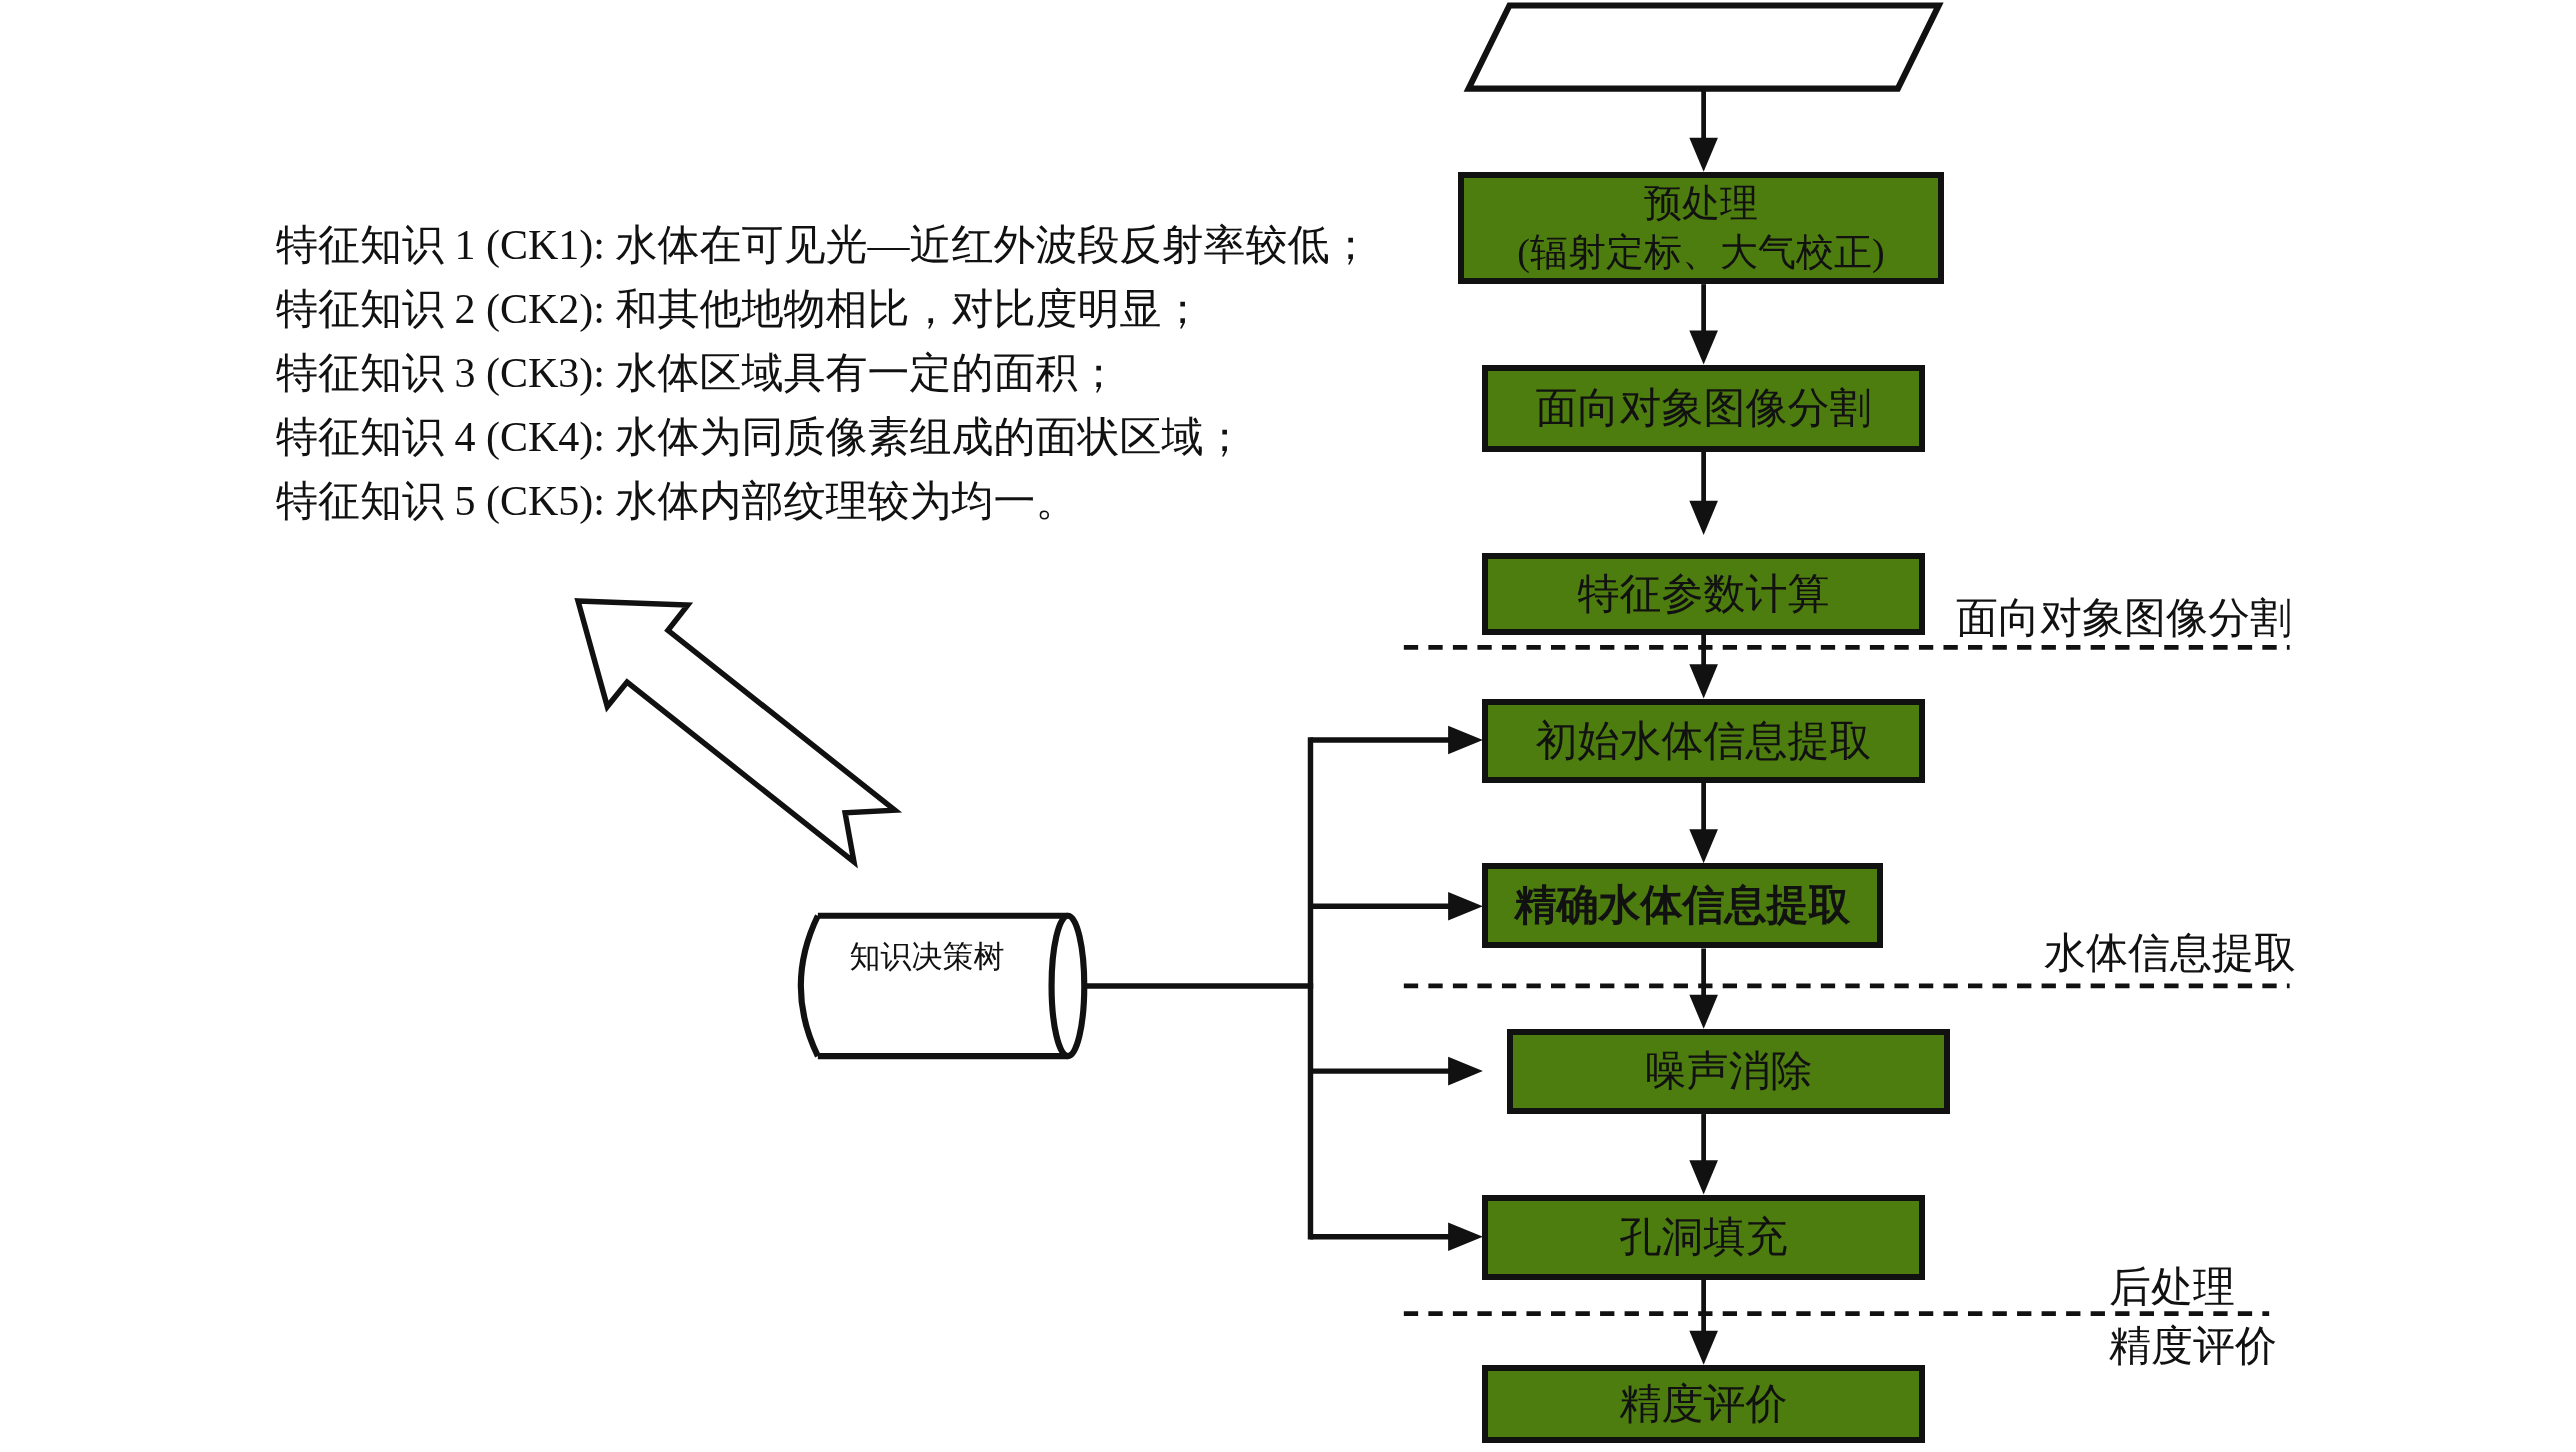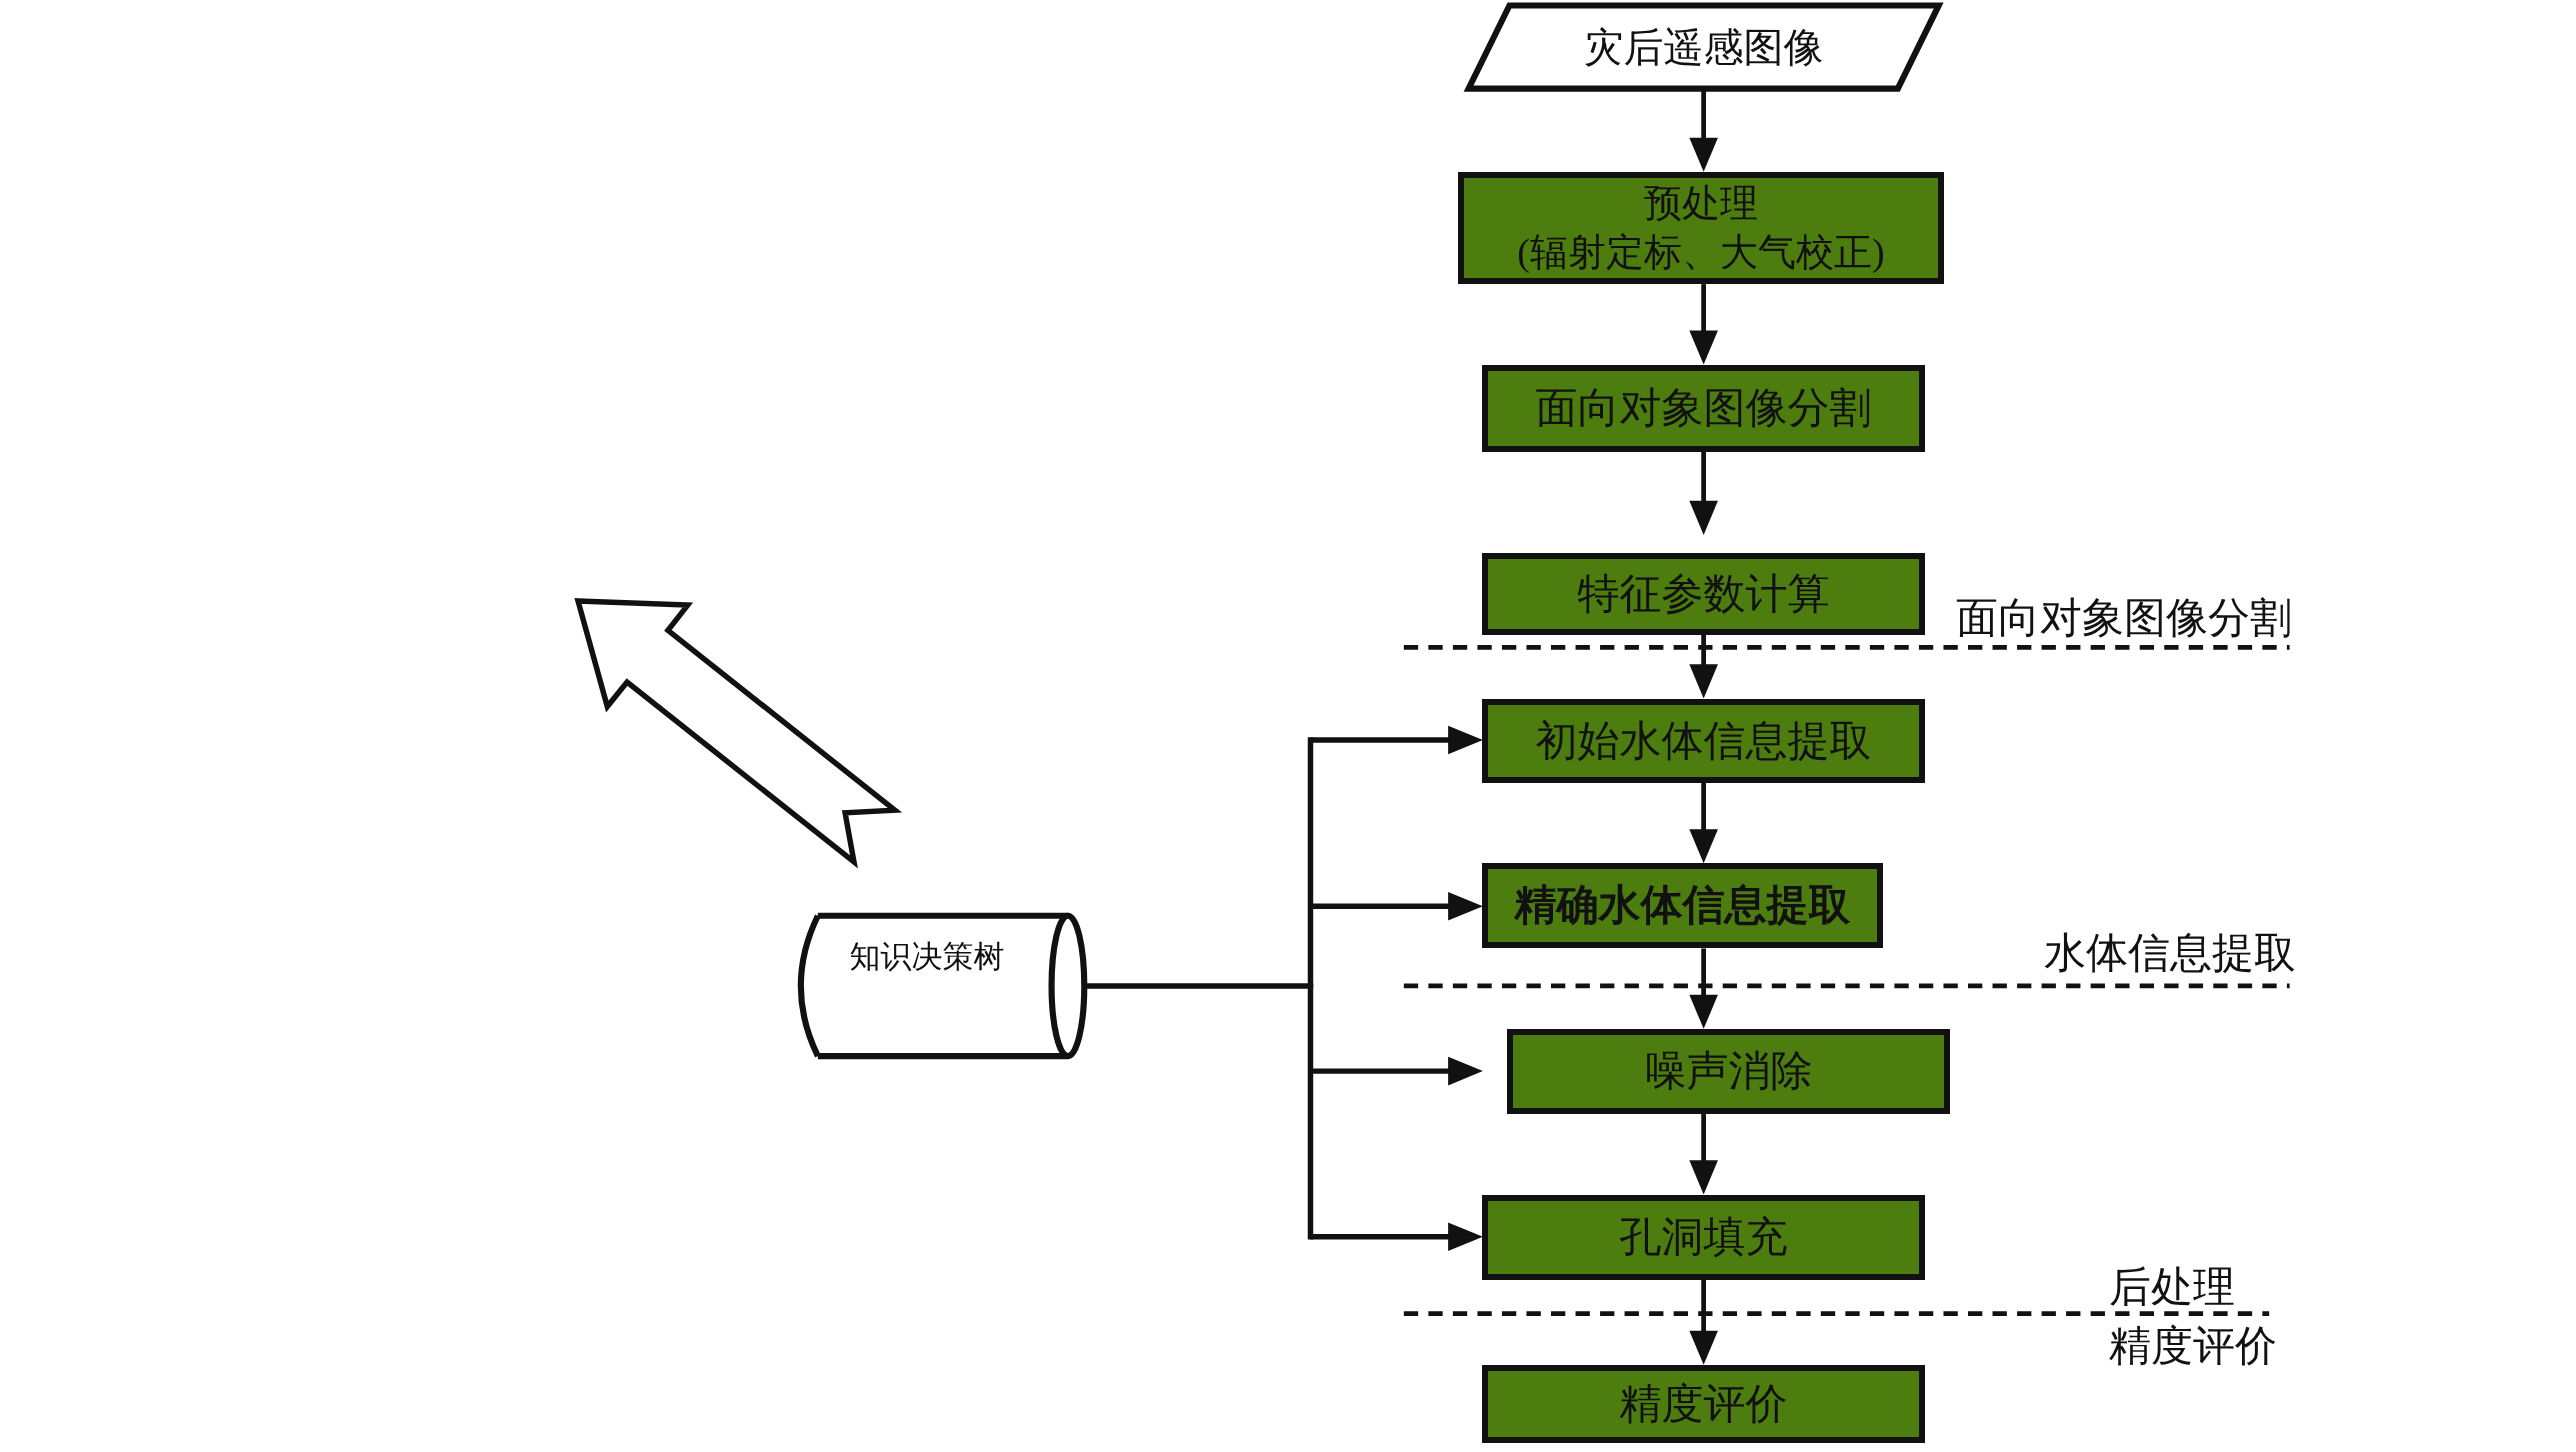--- a/index.html
+++ b/index.html
@@ -109,22 +109,28 @@
     <g>
       <line x1="2500" y1="1878" x2="2500" y2="1957" stroke="#111111" stroke-width="7"></line>
       <polygon points="2479,1953 2521,1953 2500,2003" fill="#111111"></polygon>
     </g>
 
     <line x1="2060" y1="950" x2="3360" y2="950" stroke="#111111" stroke-width="7" stroke-dasharray="21 15"></line>
     <line x1="2060" y1="1447" x2="3360" y2="1447" stroke="#111111" stroke-width="7" stroke-dasharray="21 15"></line>
     <line x1="2060" y1="1928" x2="3330" y2="1928" stroke="#111111" stroke-width="7" stroke-dasharray="21 15"></line>
   </svg>
 
+  <div style="position:absolute;left:276px;top:213px;">
+    <div class="knowledge-line">特征知识 1 (CK1): 水体在可见光—近红外波段反射率较低；</div>
+    <div class="knowledge-line">特征知识 2 (CK2): 和其他地物相比，对比度明显；</div>
+    <div class="knowledge-line">特征知识 3 (CK3): 水体区域具有一定的面积；</div>
+    <div class="knowledge-line">特征知识 4 (CK4): 水体为同质像素组成的面状区域；</div>
+    <div class="knowledge-line">特征知识 5 (CK5): 水体内部纹理较为均一。</div>
+  </div>
 
-  <div class="node-text" style="left:1482px;top:8.2px;width:443px;height:78px;font-size:40px;">灾后遥感图像</div>
 
   <div class="node-box" style="left:1458px;top:172px;width:486px;height:112px;font-size:38px;flex-direction:column;line-height:49px;">
     <span class="pre-line">预处理</span>
     <span class="pre-line">(辐射定标、大气校正)</span>
   </div>
 
   <div class="node-box" style="left:1482px;top:365px;width:443px;height:87px;">面向对象图像分割</div>
 
   <div class="node-box" style="left:1482px;top:535px;width:443px;height:82px;margin-top:18px;">特征参数计算</div>
 

